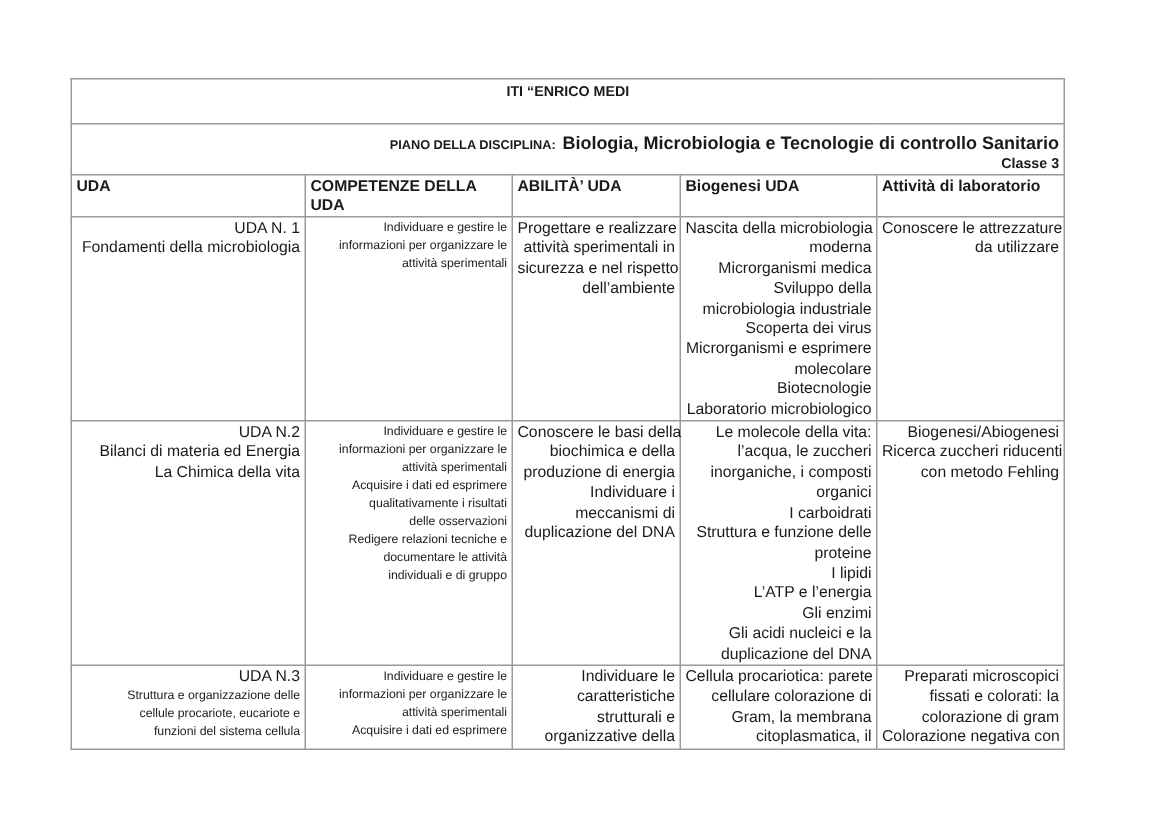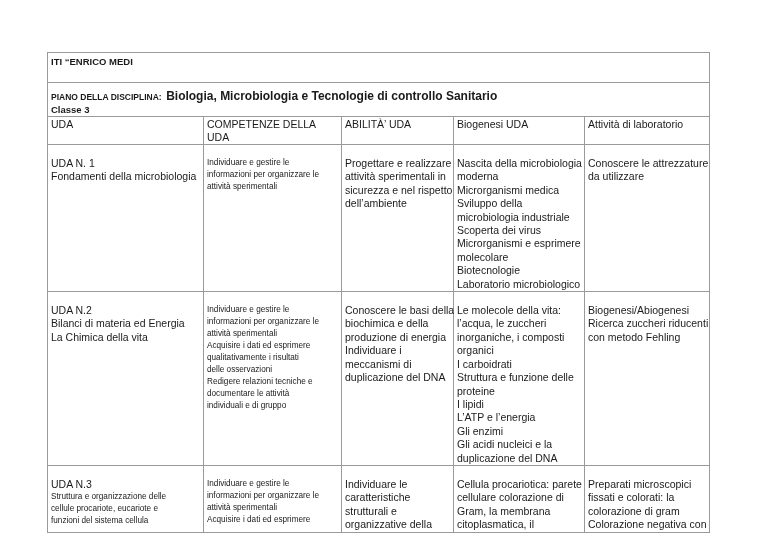--- a/index.html
+++ b/index.html
@@ -1,28 +1,28 @@
 <!DOCTYPE html>
 <html><head>
   <meta charset="utf-8">
   <style>
     html, body { margin: 0; padding: 0; background: #ffffff; }
     body { width: 768px; height: 543px; position: relative; overflow: hidden;
            font-family: "Liberation Sans", sans-serif; color: #1a1a1a; }
     .page { position: absolute; left: 47px; top: 52px; width: 662px; }
     table { border-collapse: collapse; width: 662px; table-layout: fixed; }
     td { border: 1px solid #9a9a9a; vertical-align: top; padding: 0 3px; }
-    .title-row td { height: 26px; text-align: left; font-size: 9.5px; font-weight: bold; padding-top: 3px; margin-top: 28px; }
-    .subject-row td { text-align: left; height: 29px; padding-top: 3px; margin-top: 43px; }
+    .title-row td { height: 26px; text-align: center; font-size: 9.5px; font-weight: bold; padding-top: 3px; margin-top: 28px; }
+    .subject-row td { text-align: right; height: 29px; padding-top: 3px; margin-top: 43px; }
     .subject-label { font-size: 8.5px; font-weight: bold; }
     .subject-name { font-size: 12px; font-weight: bold; }
     .classe { font-size: 9.5px; font-weight: bold; line-height: 12px; }
     .piano-row td { text-align: center; font-size: 9.5px; font-weight: bold; height: 10px; line-height: 10px; padding: 1px 0 0 0; }
-    .head-row td { font-size: 10.5px; line-height: 13px; height: 13px; padding-top: 1px; }
-    .body td { font-size: 10.5px; line-height: 13.4px; padding-top: 12px; }
+    .head-row td { font-size: 10.5px; line-height: 13px; height: 13px; padding-top: 1px; font-weight: bold; }
+    .body td { font-size: 10.5px; line-height: 13.4px; padding-top: 1px; text-align: right; }
     .small { font-size: 8.2px !important; line-height: 12px !important; }
     .line { display: block; white-space: nowrap; }
     .r1 td { height: 130px; }
     .r2 td { height: 158px; }
     .r3 td { height: 48px; margin-top: 45px; }
   </style>
 </head>
 <body>
 
 <div class="page">

